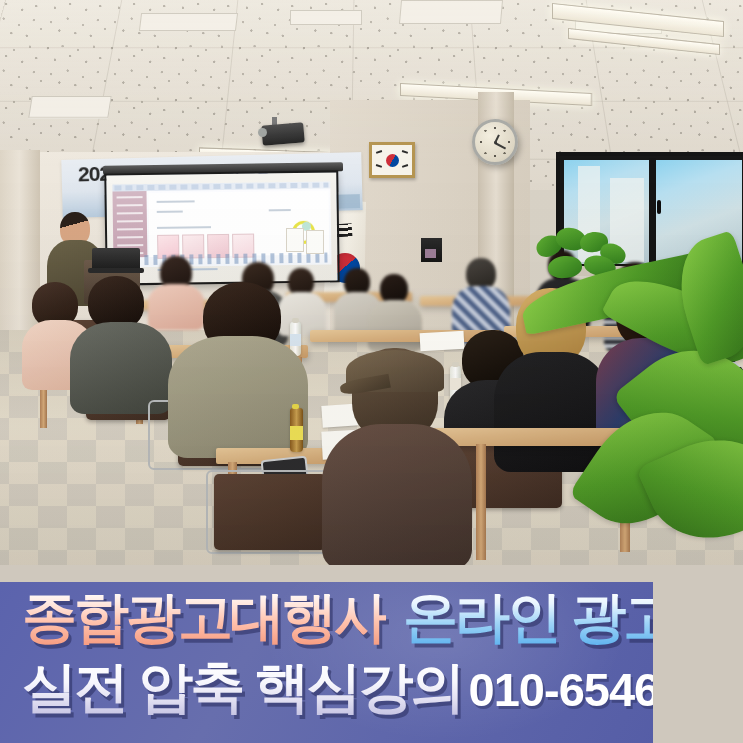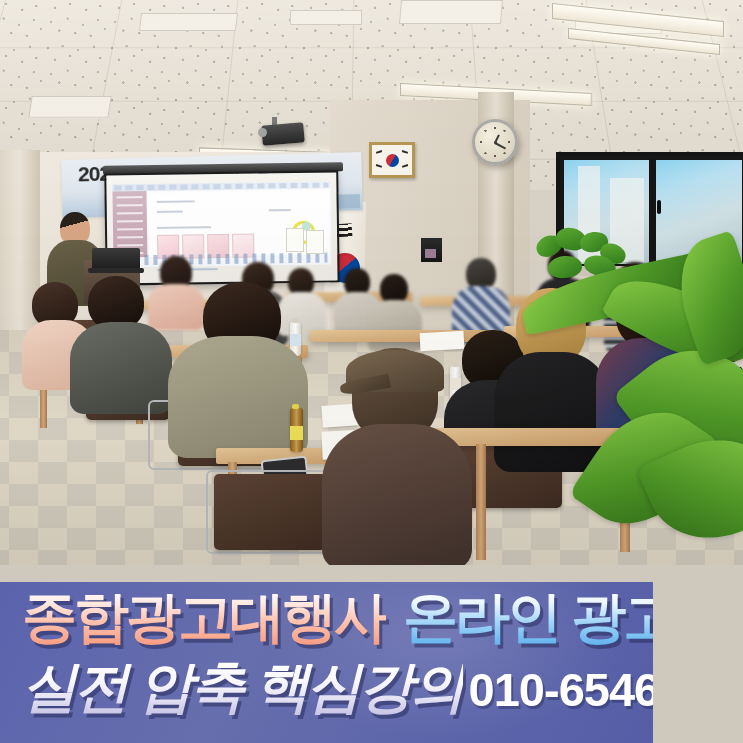--- a/index.html
+++ b/index.html
@@ -252,21 +252,21 @@
     white-space:nowrap;}
   .line2{position:absolute;left:22px;top:78px;display:flex;align-items:baseline;gap:6px;
     white-space:nowrap;}
 
   .kw{font-weight:900;font-size:55px;letter-spacing:-3px;line-height:1;
       font-family:"Liberation Sans","DejaVu Sans",sans-serif;
       -webkit-background-clip:text;background-clip:text;color:transparent;
       filter:drop-shadow(3px 4px 0 rgba(40,44,92,.55));}
   .kw-peach{background-image:linear-gradient(180deg,#ffffff 0%,#ffe7de 26%,#ffc2ad 58%,#f79d82 100%);}
   .kw-blue{background-image:linear-gradient(180deg,#ffffff 0%,#eaf6ff 24%,#9fd4f7 60%,#62b4ef 100%);}
-  .kw-white{background-image:linear-gradient(180deg,#ffffff 0%,#f7f7fd 40%,#e2e0f2 72%,#c7c5e4 100%);font-style:italic;}
+  .kw-white{background-image:linear-gradient(180deg,#ffffff 0%,#f7f7fd 40%,#e2e0f2 72%,#c7c5e4 100%);}
 
   .phone-num{font-weight:900;font-size:47px;letter-spacing:-1px;color:#ffffff;line-height:1;
     font-family:"Liberation Sans","DejaVu Sans",sans-serif;
     filter:drop-shadow(2px 3px 0 rgba(40,44,92,.45));}
 </style>
 </head>
 <body>
 
 <div id="stage">
 

